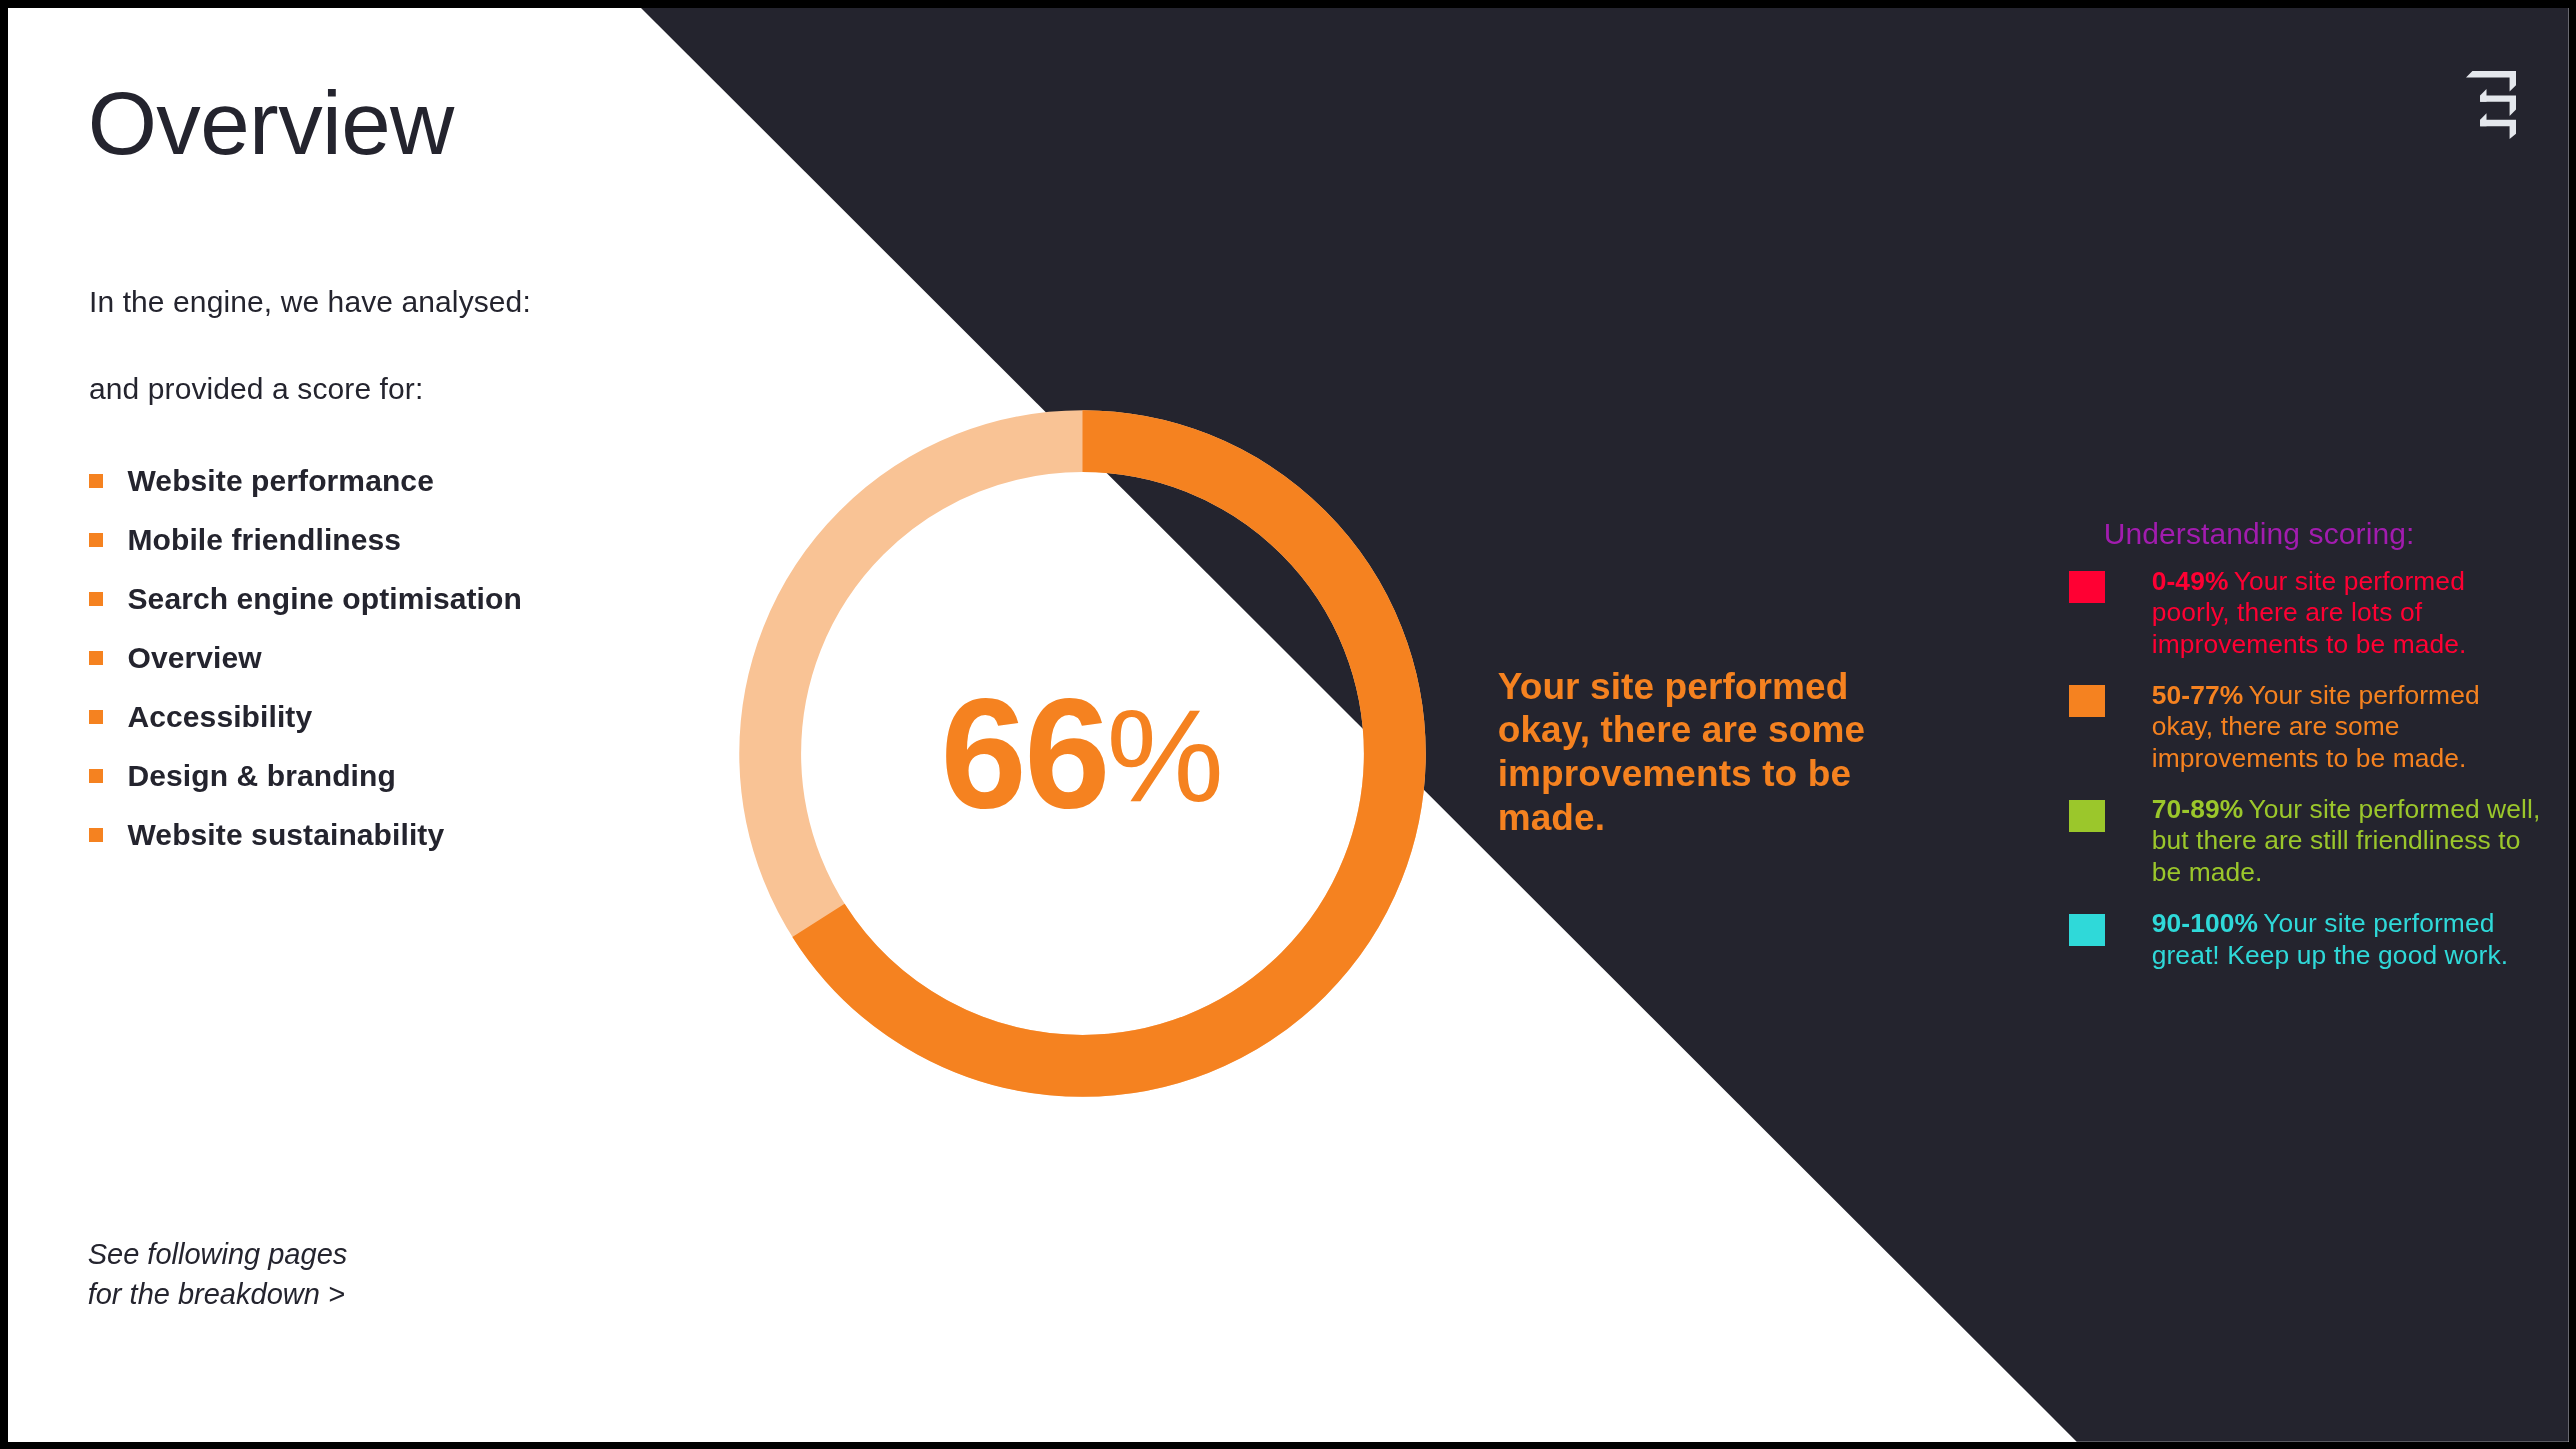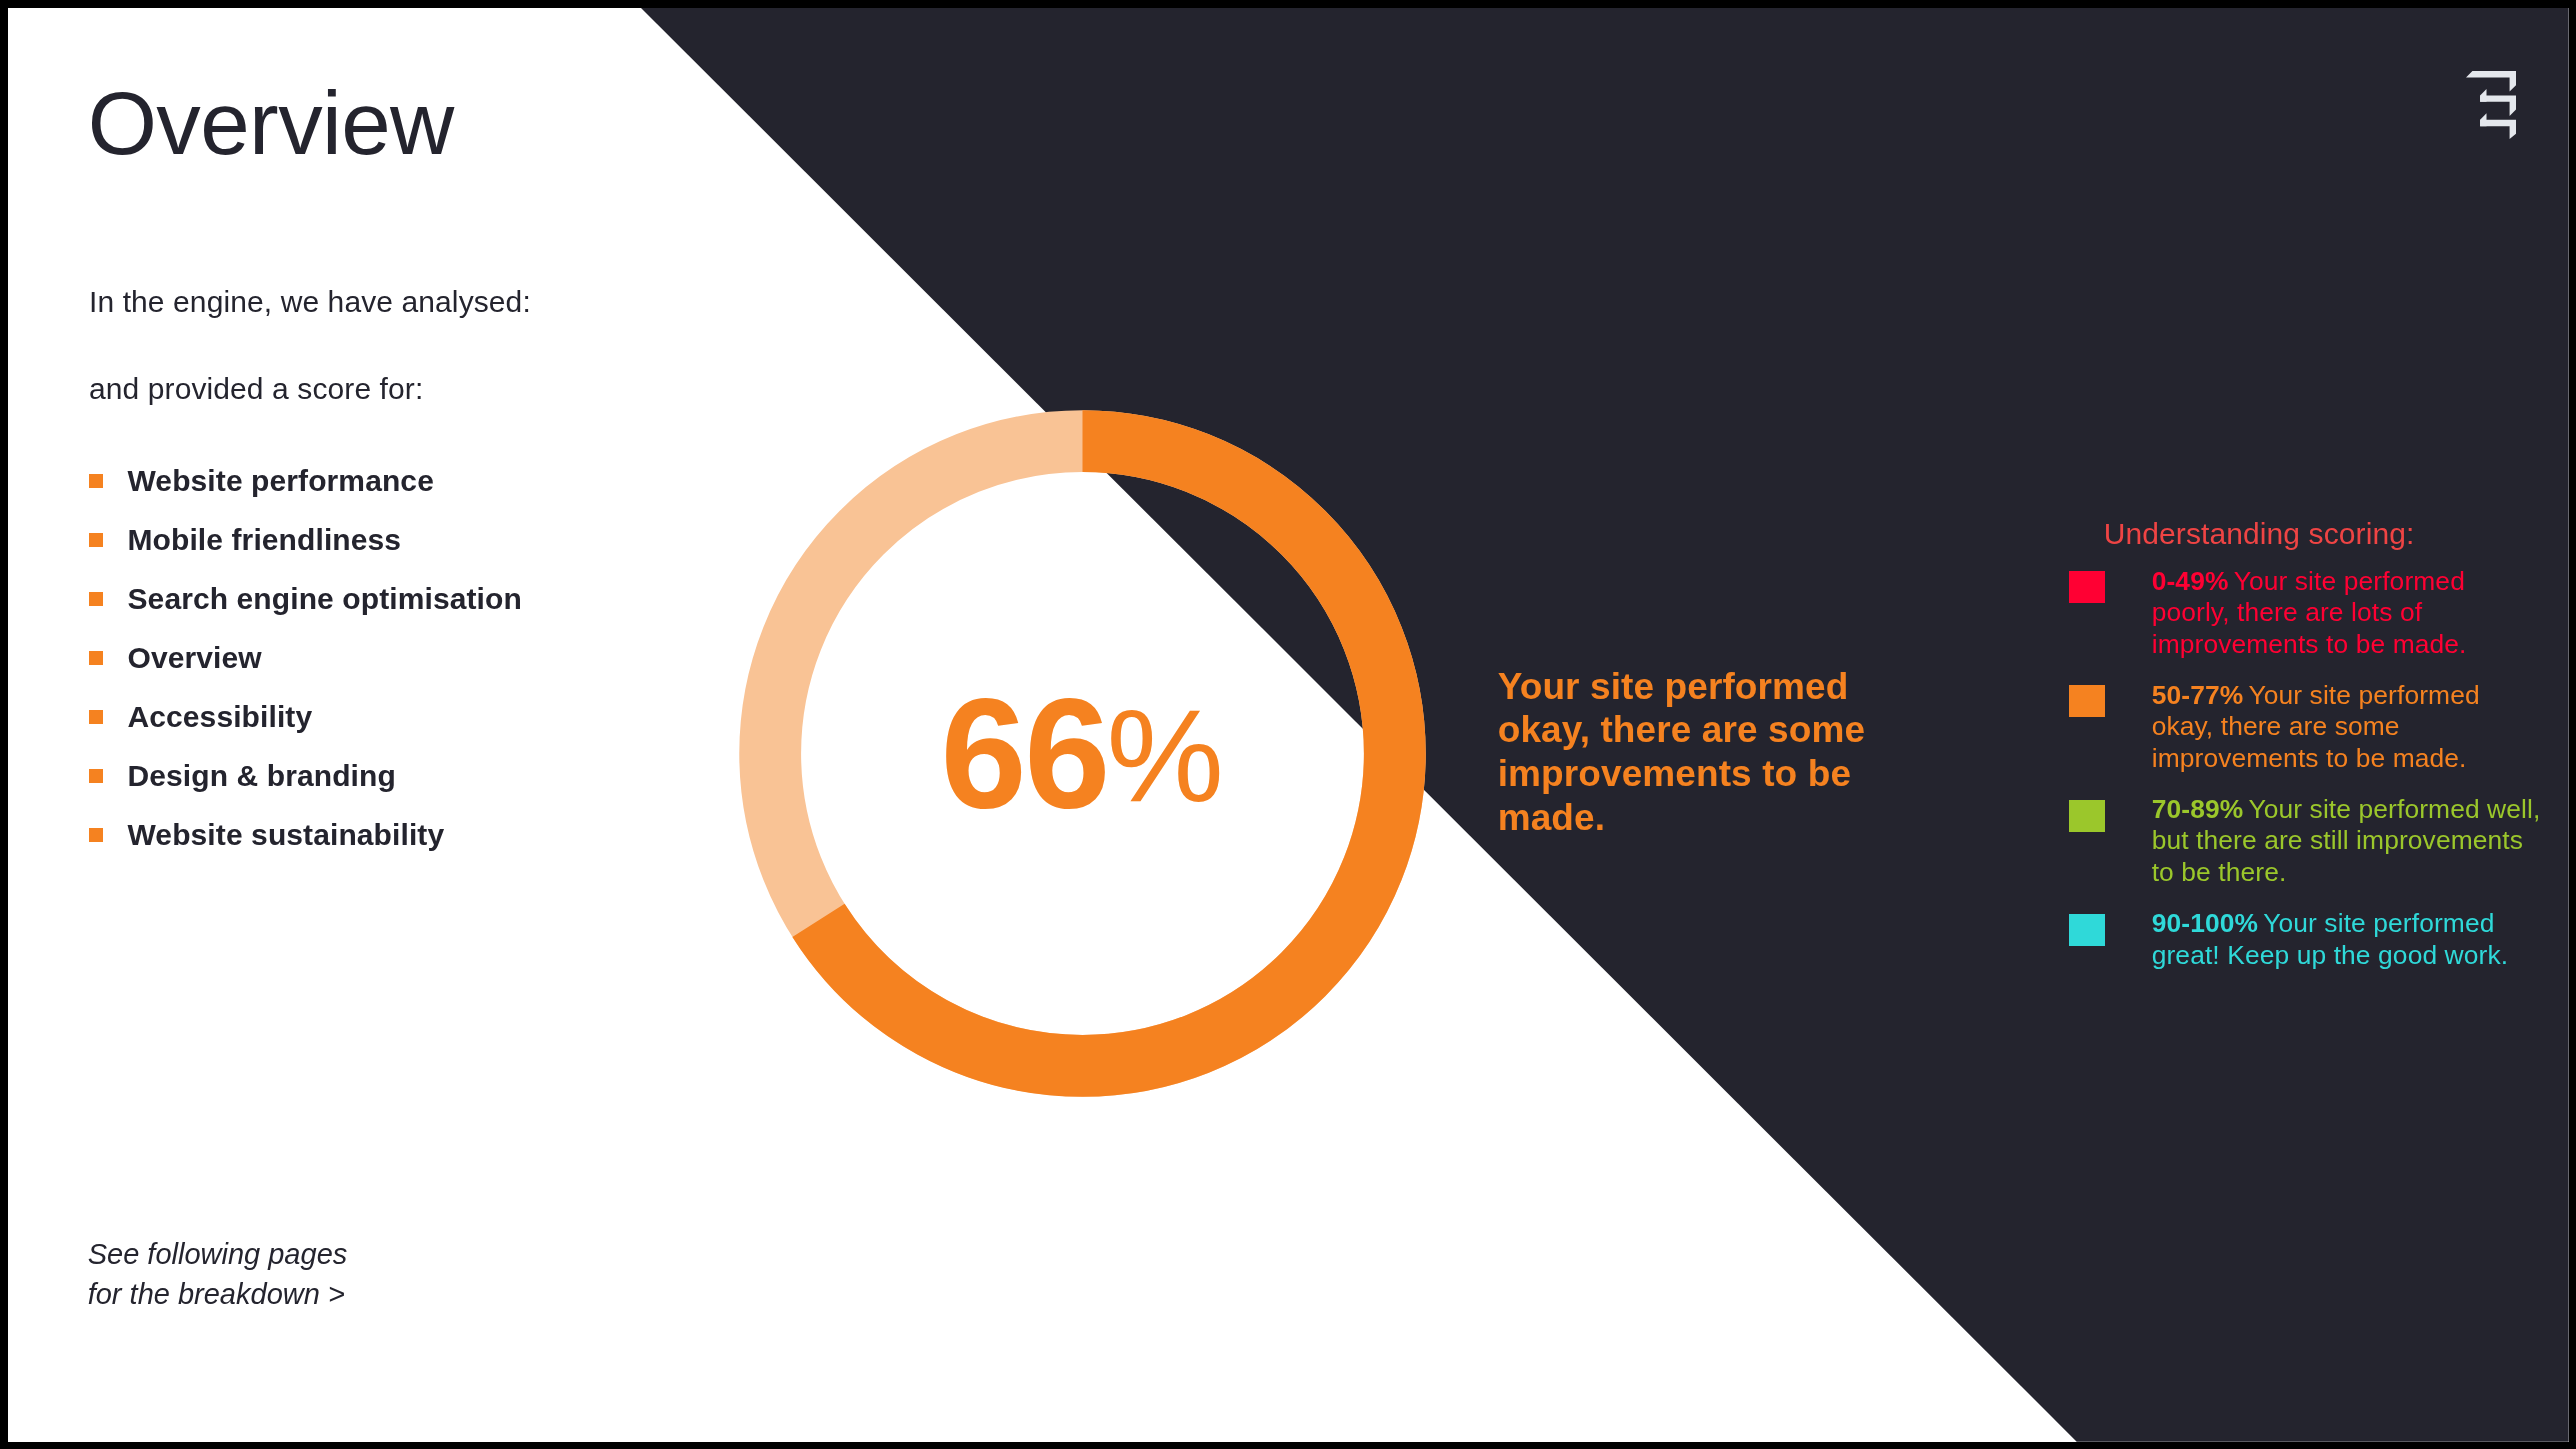--- a/index.html
+++ b/index.html
@@ -152,21 +152,21 @@
 
   
   .legend {
     position: absolute;
     left: 2061px; top: 509px;
     width: 477px;
   }
   .legend-title {
     font-size: 30px;
     font-weight: 400;
-    color: #ef4444;
+    color: #a21caf;
     margin-left: 35px;
     margin-bottom: 15.5px;
     letter-spacing: 0.1px;
   }
   .legend-row {
     display: flex;
     align-items: flex-start;
     margin-bottom: 20.6px;
   }
   .legend-swatch {
@@ -281,21 +281,21 @@
       <div class="legend-row">
         <span class="legend-swatch" style="background: rgb(245, 130, 32);"></span>
         <span class="legend-text" style="color: rgb(245, 130, 32);">
           <span class="legend-range">50-77%</span><span>Your site performed okay, there are some improvements to be made.</span>
         </span>
       </div>
 
       <div class="legend-row">
         <span class="legend-swatch" style="background: rgb(155, 199, 43);"></span>
         <span class="legend-text" style="color: rgb(155, 199, 43);">
-          <span class="legend-range">70-89%</span><span>Your site performed well, but there are still improvements to be there.</span>
+          <span class="legend-range">70-89%</span><span>Your site performed well, but there are still friendliness to be made.</span>
         </span>
       </div>
 
       <div class="legend-row">
         <span class="legend-swatch" style="background: rgb(47, 217, 217);"></span>
         <span class="legend-text" style="color: rgb(47, 217, 217);">
           <span class="legend-range">90-100%</span><span>Your site performed great! Keep up the good work.</span>
         </span>
       </div>
     </div>

